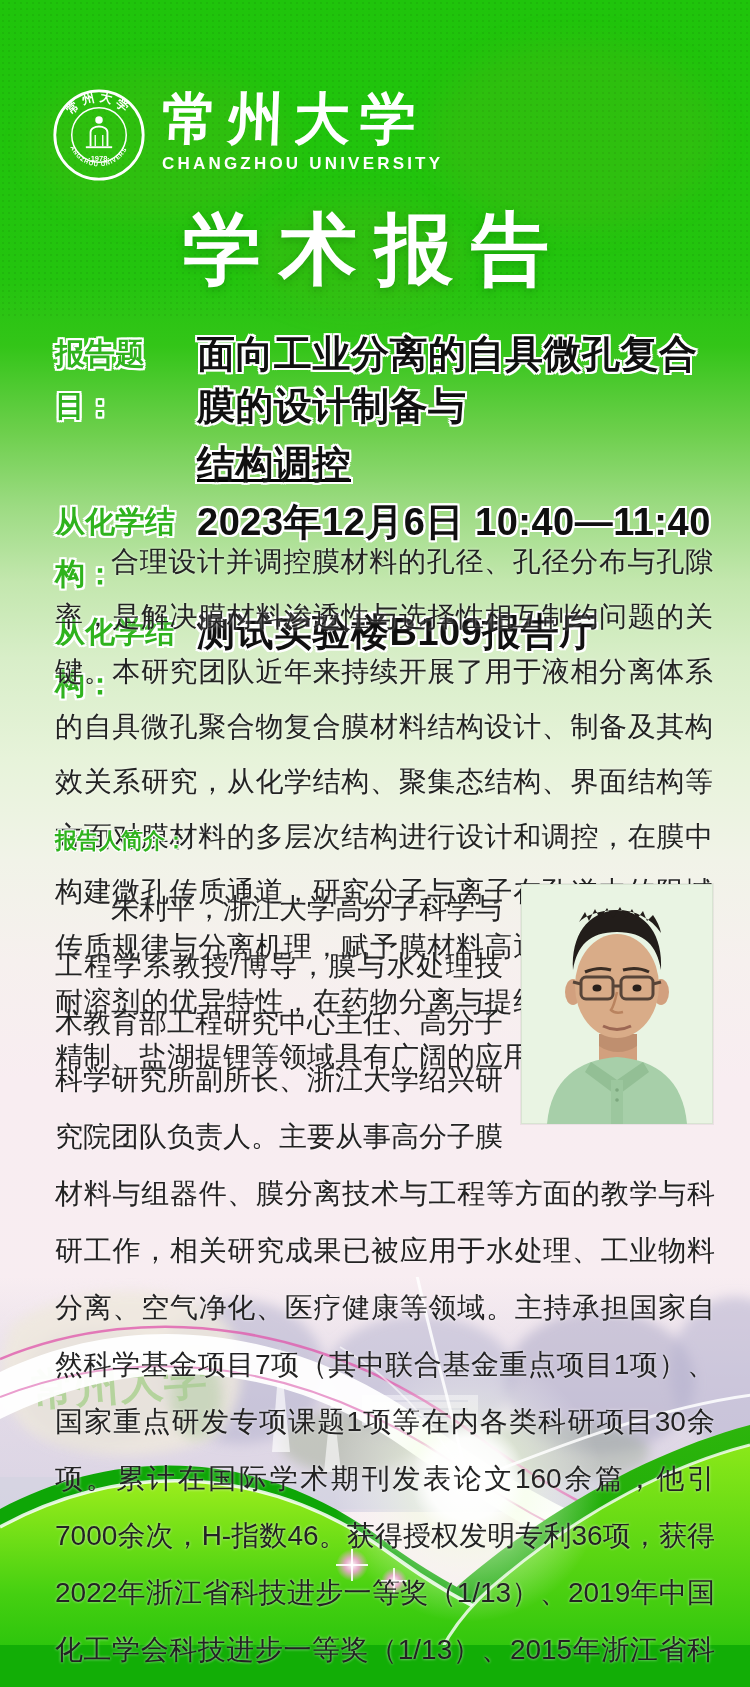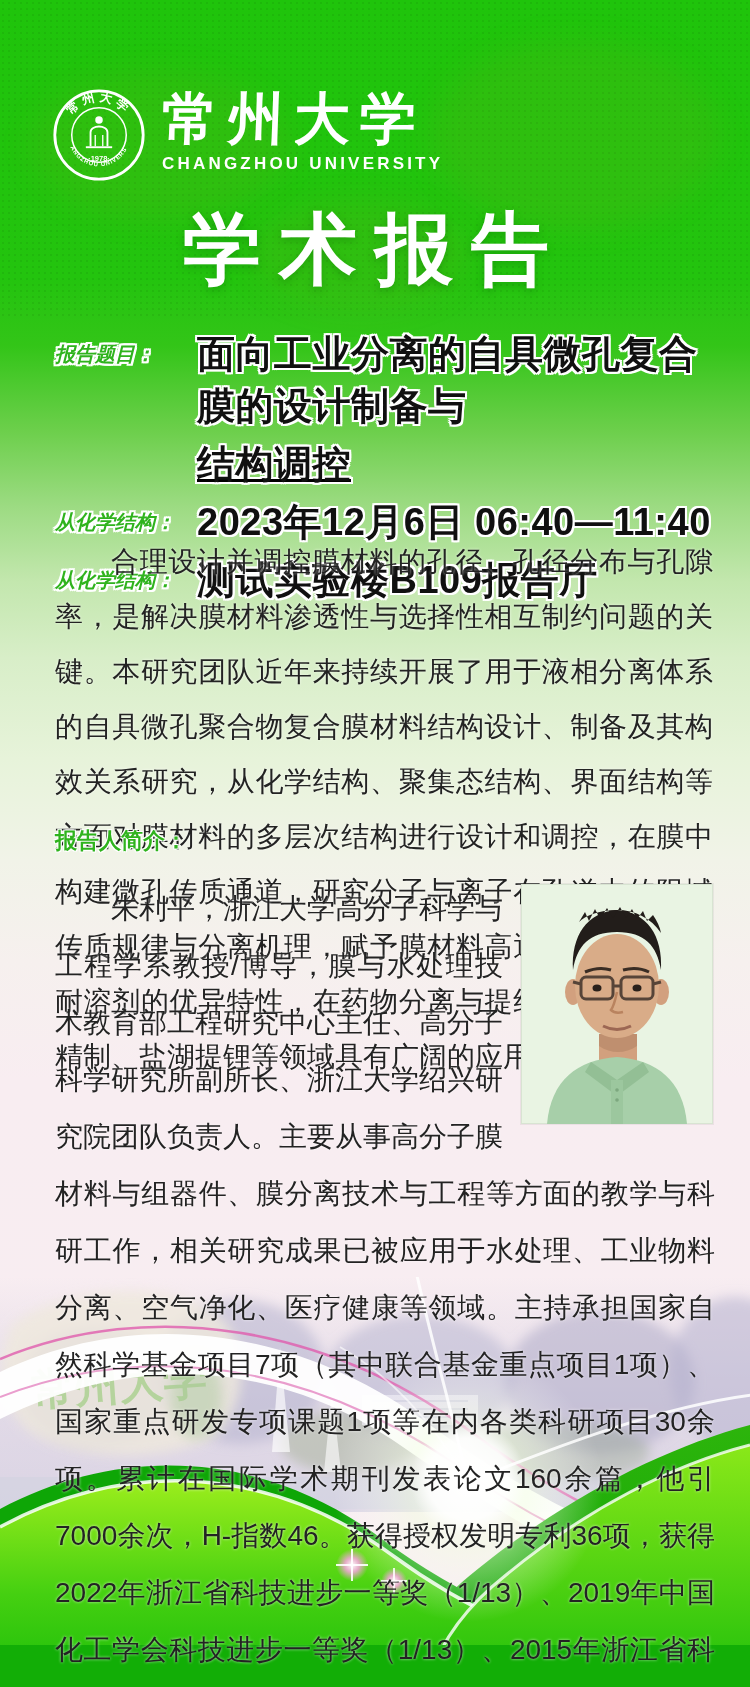--- a/index.html
+++ b/index.html
@@ -49,23 +49,22 @@
     text-align:center;color:#fff;
     font-family:"Liberation Serif","DejaVu Serif",serif;
     font-size:78px;font-weight:700;letter-spacing:18px;
     text-shadow:0 3px 8px rgba(0,70,0,.25);
   }
   
   .info{position:absolute;left:55px;top:328px;width:660px;}
   .info-row{display:flex;align-items:flex-start;line-height:52px;}
   .info-label{
     flex:0 0 142px;
-    color:#2fb31d;font-size:20px;font-weight:700;
+    color:#2fb31d;font-size:30px;font-weight:700;
     text-shadow:-2px -2px 0 #fff,2px -2px 0 #fff,-2px 2px 0 #fff,2px 2px 0 #fff,-2px 0 0 #fff,2px 0 0 #fff,0 -2px 0 #fff,0 2px 0 #fff;
-    font-style:italic;
   }
   .info-value{
     color:#101010;font-size:38px;font-weight:700;letter-spacing:.5px;
     text-shadow:-2px -2px 0 #fff,2px -2px 0 #fff,-2px 2px 0 #fff,2px 2px 0 #fff,-2px 0 0 #fff,2px 0 0 #fff,0 -2px 0 #fff,0 2px 0 #fff;
   }
   .title-line2{padding-left:142px;margin-top:4px;margin-bottom:6px;text-decoration:underline;}
   .info-row + .info-row{margin-top:6px;}
   
   .abstract{
     position:absolute;left:55px;top:534px;width:658px;
@@ -139,21 +138,21 @@
   <div class="info">
     <div class="info-row">
       <span class="info-label">报告题目：</span>
       <span class="info-value">面向工业分离的自具微孔复合膜的设计制备与</span>
     </div>
     <div class="info-row title-line2">
       <span class="info-value">结构调控</span>
     </div>
     <div class="info-row">
       <span class="info-label">从化学结构：</span>
-      <span class="info-value">2023年12月6日 06:40—11:40</span>
+      <span class="info-value">2023年12月6日 10:40—11:40</span>
     </div>
     <div class="info-row">
       <span class="info-label">从化学结构：</span>
       <span class="info-value">测试实验楼B109报告厅</span>
     </div>
   </div>
 
   <div class="abstract">合理设计并调控膜材料的孔径、孔径分布与孔隙率，是解决膜材料渗透性与选择性相互制约问题的关键。本研究团队近年来持续开展了用于液相分离体系的自具微孔聚合物复合膜材料结构设计、制备及其构效关系研究，从化学结构、聚集态结构、界面结构等方面对膜材料的多层次结构进行设计和调控，在膜中构建微孔传质通道，研究分子与离子在孔道中的限域传质规律与分离机理，赋予膜材料高通量、高精度、耐溶剂的优异特性，在药物分离与提纯、溶剂回收与精制、盐湖提锂等领域具有广阔的应用前景。</div>
 
   <div class="speaker-heading">报告人简介：</div>

